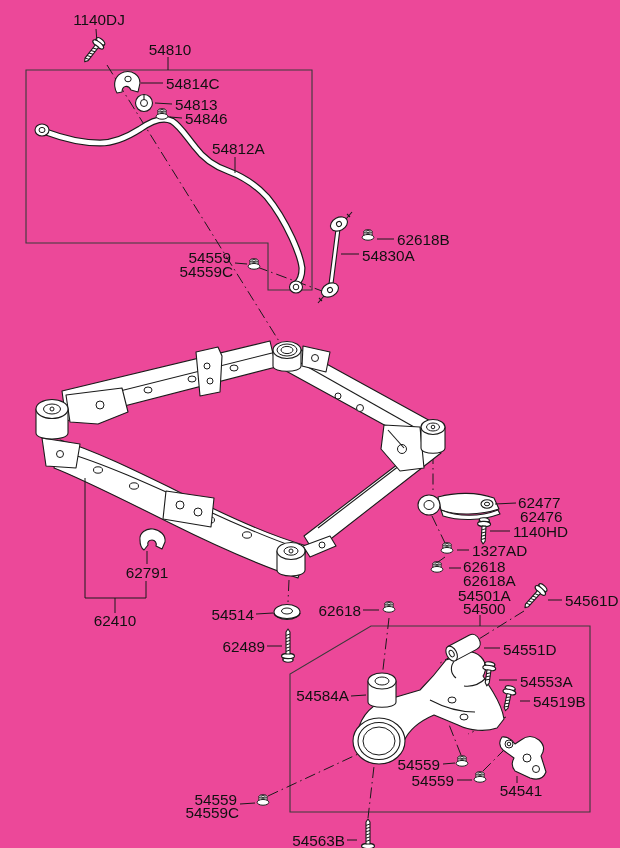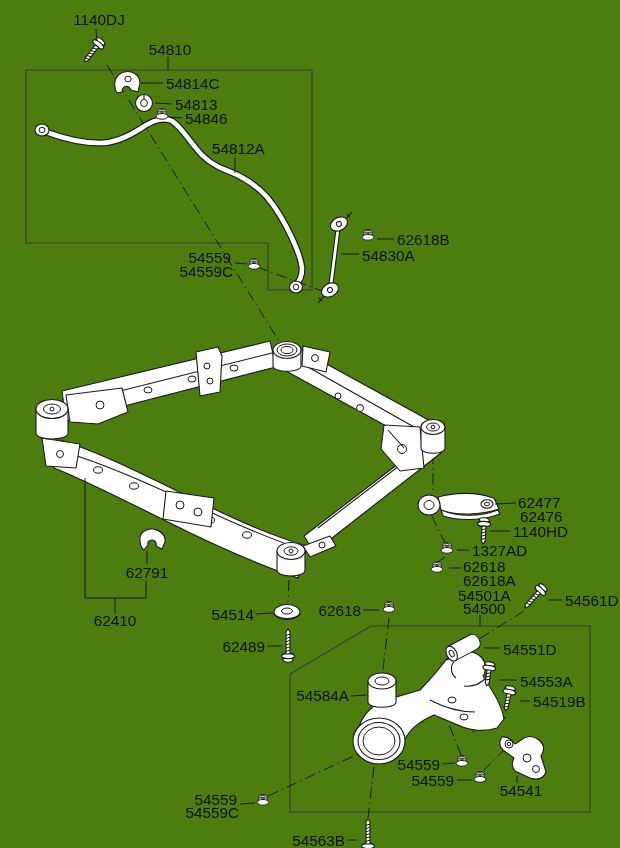--- a/index.html
+++ b/index.html
@@ -1,16 +1,16 @@
 <!DOCTYPE html>
 <html><head>
 <meta charset="utf-8">
 <style>
   html,body{margin:0;padding:0;background:#ffffff;}
-  #stage{position:relative;width:620px;height:848px;background:#4d7c0f;overflow:hidden;}
+  #stage{position:relative;width:620px;height:848px;background:#ec4899;overflow:hidden;}
   svg{position:absolute;left:0;top:0;}
   .pt{fill:#ffffff;stroke:#1a1a1a;stroke-width:1.1;stroke-linejoin:round;}
   .ln{fill:none;stroke:#1a1a1a;stroke-width:1.1;stroke-linejoin:round;}
   .hole{fill:#ffffff;stroke:#1a1a1a;stroke-width:1;}
   .tube{fill:none;stroke:#1a1a1a;stroke-width:7;stroke-linecap:round;}
   .tube-in{fill:none;stroke:#ffffff;stroke-width:4.6;stroke-linecap:round;}
   .rod{fill:none;stroke:#1a1a1a;stroke-width:5;stroke-linecap:round;}
   .rod-in{fill:none;stroke:#ffffff;stroke-width:2.8;stroke-linecap:round;}
   .ld{stroke:#1a1a1a;stroke-width:1;fill:none;}
   .dd{stroke:#1a1a1a;stroke-width:1;fill:none;stroke-dasharray:11 4 1.5 4;}

